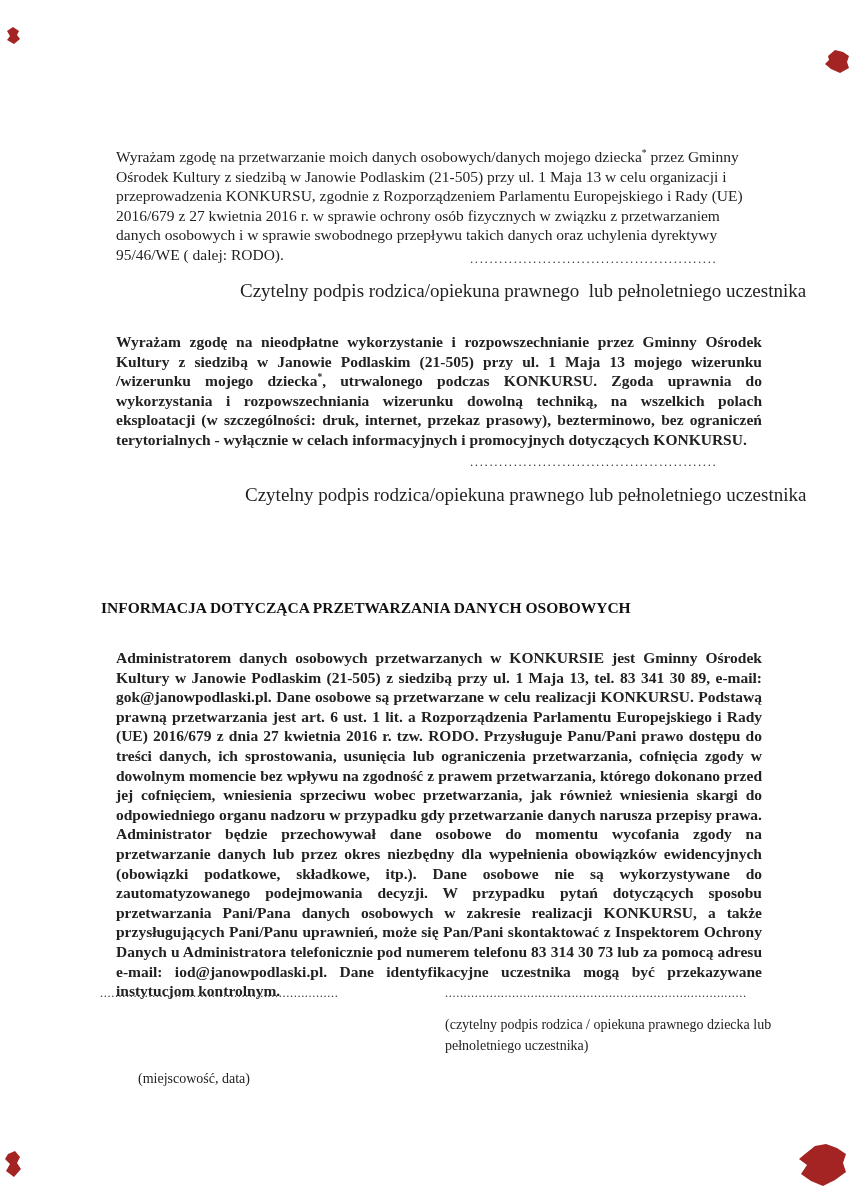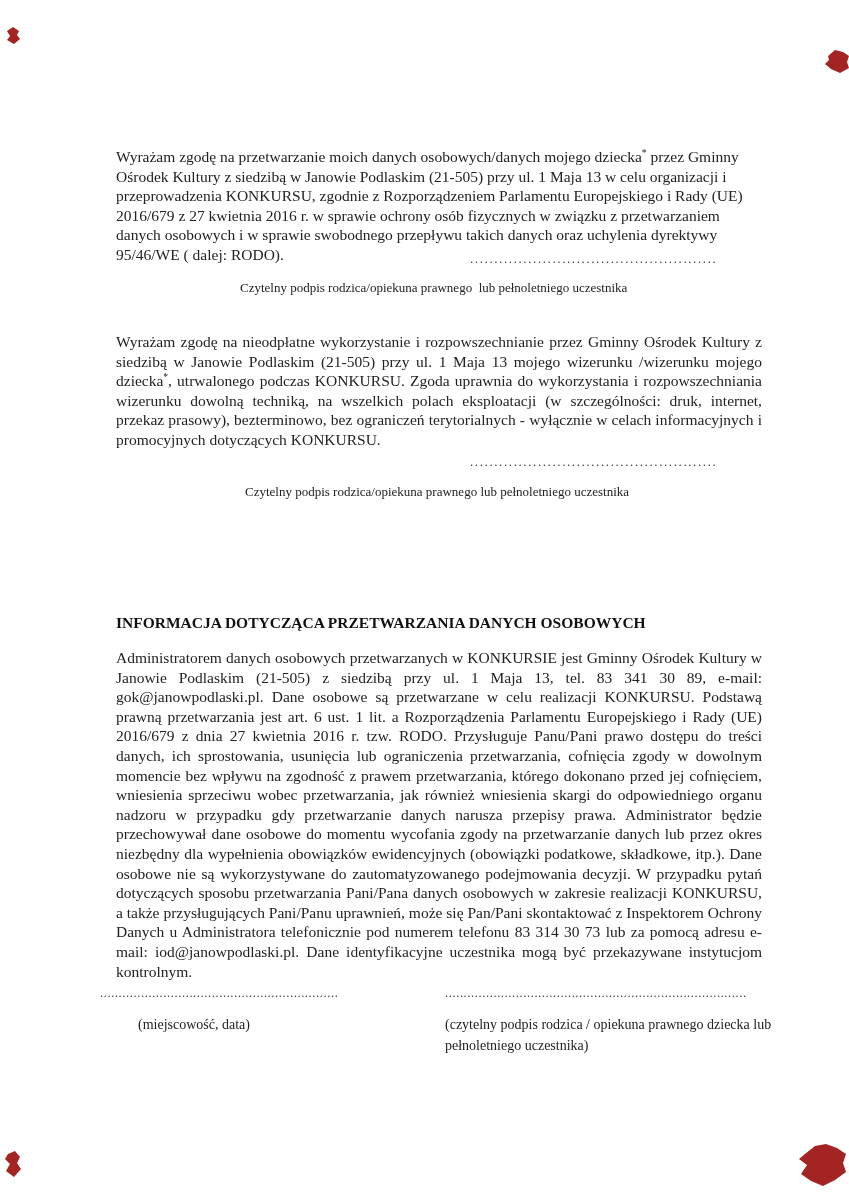--- a/index.html
+++ b/index.html
@@ -15,49 +15,49 @@
     background: #ffffff;
     overflow: hidden;
   }
   .para {
     position: absolute;
     left: 100px; width: 646px;
     font-size: 15.5px;
     line-height: 19.6px;
     margin: 16px;
   }
-  .justify { text-align: justify; }
+  .justify { text-align: justify; font-weight: bold; }
   sup.fn {
     font-size: 9.5px;
     vertical-align: super;
     line-height: 0;
   }
   .dots {
     position: absolute;
     overflow: hidden;
     white-space: nowrap;
     font-size: 13px;
     letter-spacing: 1.6px;
     color: #3a3a3a;
     height: 16px;
   }
   .dots-fine { letter-spacing: 0.6px; font-size: 12.5px; }
   .caption {
     position: absolute;
-    font-size: 13px;
+    font-size: 19px;
     color: #222222;
     white-space: pre-wrap;
   }
   .heading {
     position: absolute;
     left: 100px; width: 646px;
     font-size: 15.5px;
     font-weight: bold;
     color: #111111;
-    margin: 16px;
+    margin: 1px;
   }
   .sig-label {
     position: absolute;
     font-size: 14px;
     line-height: 21px;
     color: #222222;
   }
   .corner-mark {
     position: absolute;
     pointer-events: none;
@@ -86,21 +86,21 @@
 
 
   <h2 class="heading" style="top:598px;">INFORMACJA DOTYCZĄCA PRZETWARZANIA DANYCH OSOBOWYCH</h2>
 
   <p class="para justify" style="top:632px;">Administratorem danych osobowych przetwarzanych w KONKURSIE jest Gminny Ośrodek Kultury w Janowie Podlaskim (21-505) z siedzibą przy ul. 1 Maja 13, tel. 83 341 30 89, e-mail: gok@janowpodlaski.pl. Dane osobowe są przetwarzane w celu realizacji KONKURSU. Podstawą prawną przetwarzania jest art. 6 ust. 1 lit. a Rozporządzenia Parlamentu Europejskiego i Rady (UE) 2016/679 z dnia 27 kwietnia 2016 r. tzw. RODO. Przysługuje Panu/Pani prawo dostępu do treści danych, ich sprostowania, usunięcia lub ograniczenia przetwarzania, cofnięcia zgody w dowolnym momencie bez wpływu na zgodność z prawem przetwarzania, którego dokonano przed jej cofnięciem, wniesienia sprzeciwu wobec przetwarzania, jak również wniesienia skargi do odpowiedniego organu nadzoru w przypadku gdy przetwarzanie danych narusza przepisy prawa. Administrator będzie przechowywał dane osobowe do momentu wycofania zgody na przetwarzanie danych lub przez okres niezbędny dla wypełnienia obowiązków ewidencyjnych (obowiązki podatkowe, składkowe, itp.). Dane osobowe nie są wykorzystywane do zautomatyzowanego podejmowania decyzji. W przypadku pytań dotyczących sposobu przetwarzania Pani/Pana danych osobowych w zakresie realizacji KONKURSU, a także przysługujących Pani/Panu uprawnień, może się Pan/Pani skontaktować z Inspektorem Ochrony Danych u Administratora telefonicznie pod numerem telefonu 83 314 30 73 lub za pomocą adresu e-mail: iod@janowpodlaski.pl. Dane identyfikacyjne uczestnika mogą być przekazywane instytucjom kontrolnym.</p>
 
   <div class="dots dots-fine" style="top:986px; left:100px; width:238px;">................................................................................</div>
 
   <div class="dots dots-fine" style="top:986px; left:445px; width:301px;">....................................................................................................................</div>
 
-  <div class="sig-label" style="top:1014px; left:138px;">(miejscowość, data)</div>
+  <div class="sig-label" style="top:1068px; left:138px;">(miejscowość, data)</div>
 
   <div class="sig-label" style="top:1014px; left:445px; width:330px;">(czytelny podpis rodzica / opiekuna prawnego dziecka lub pełnoletniego uczestnika)</div>
 
   <svg class="corner-mark" style="left:5px; top:27px;" width="16" height="17" viewBox="0 0 16 17">
     <polygon points="2,4 8,0 14,4 12,8 15,12 9,17 2,13 5,9" fill="#a32422"></polygon>
   </svg>
 
   <svg class="corner-mark" style="left:825px; top:50px;" width="24" height="23" viewBox="0 0 24 23">
     <polygon points="3,6 10,0 18,2 24,6 22,12 24,18 15,23 6,19 0,14 4,10" fill="#a32422"></polygon>
   </svg>

